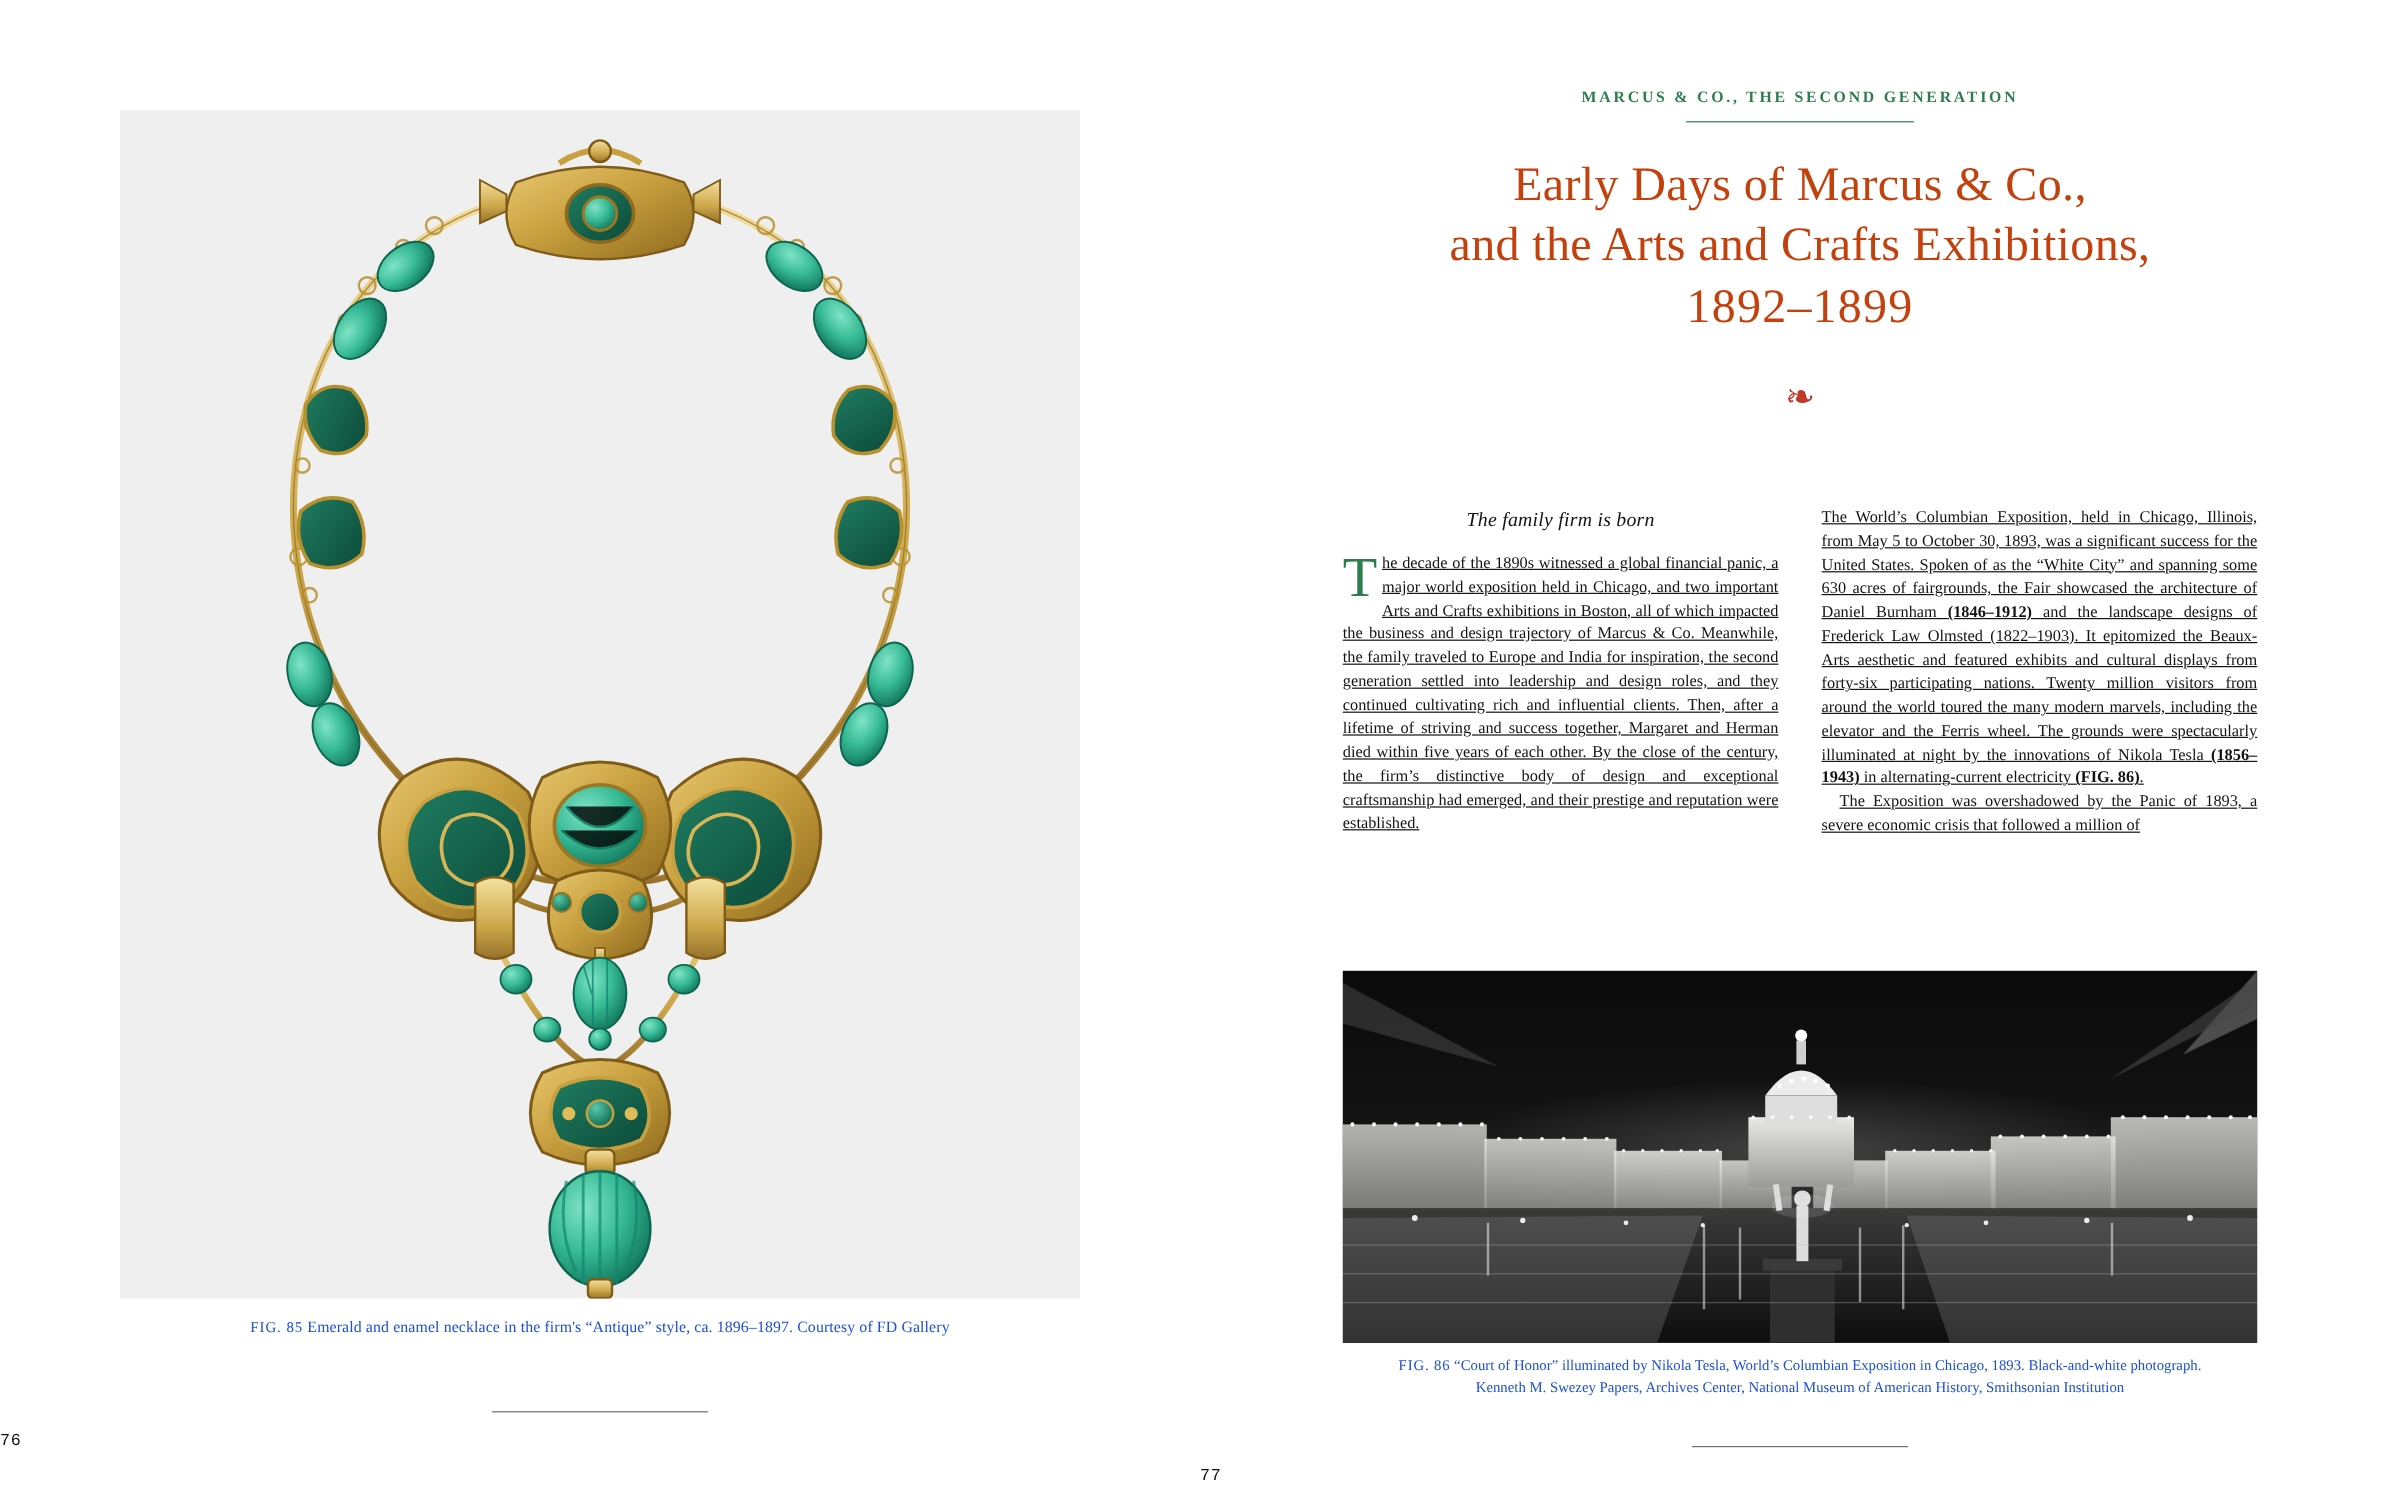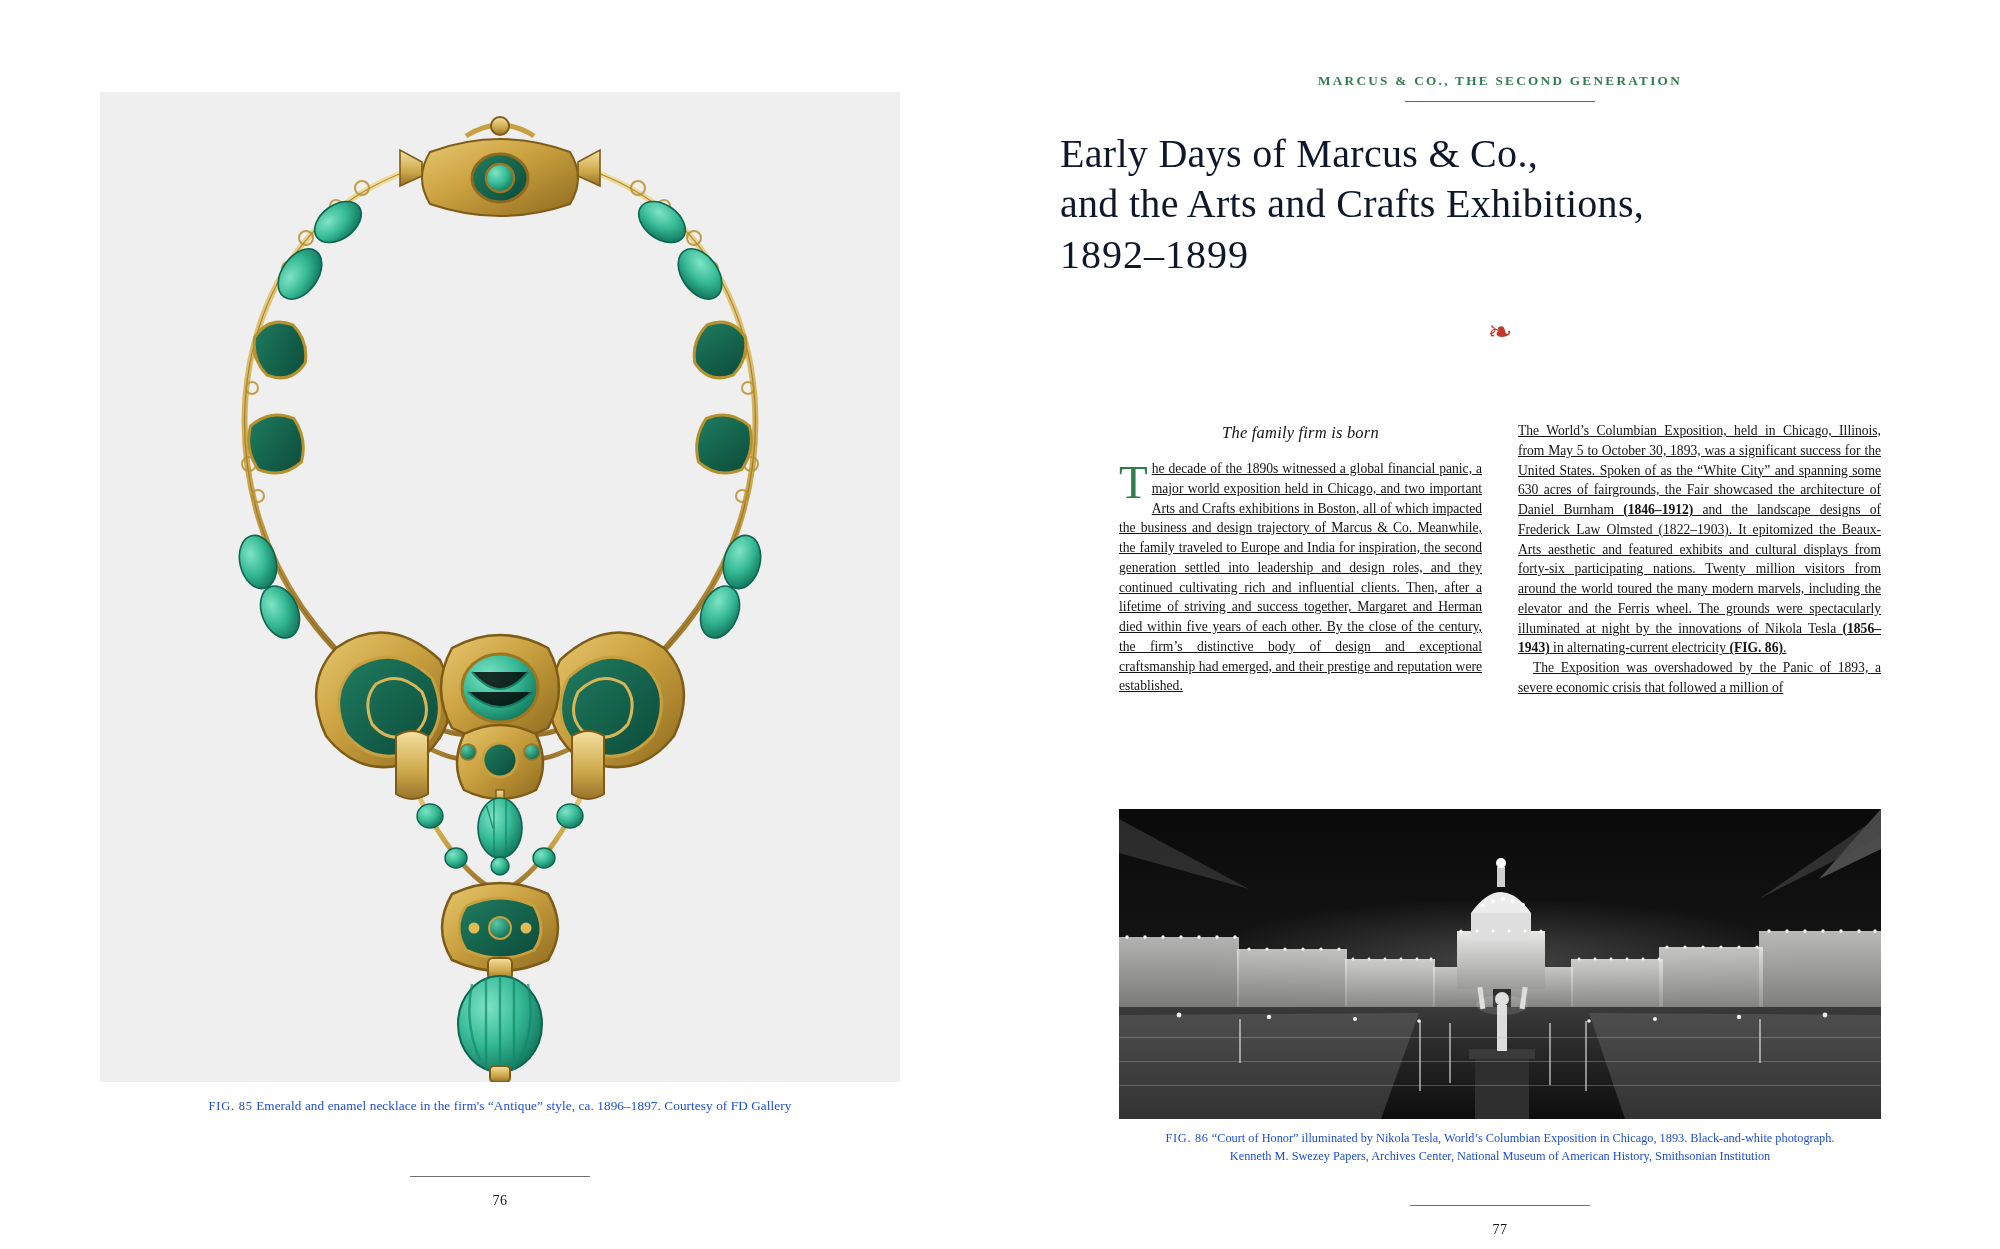--- a/index.html
+++ b/index.html
@@ -66,23 +66,23 @@
     font-variant: small-caps;
     letter-spacing: 0.8px;
     font-size: 12.4px;
   }
 
   .folio {
     position: absolute;
     bottom: 40px;
     left: 0;
     width: 100%;
-    text-align: center;
     font-size: 14px;
     letter-spacing: 0.6px;
+    font-family: Liberation Mono, monospace;
   }
   .folio .rule {
     display: block;
     width: 180px;
     height: 1px;
     background: #6d6d6d;
     margin: 0 auto 16px auto;
   }
 
   
@@ -109,25 +109,25 @@
     transform: translateX(-50%);
     width: 190px;
     height: 1.3px;
     background: #2e7d4f;
   }
   .chapter-title {
     position: absolute;
     top: 100px;
     left: 60px;
     width: 880px;
-    text-align: left;
+    text-align: center;
     font-size: 40px;
     line-height: 1.26;
     letter-spacing: 0.3px;
-    color: #0f172a;
+    color: #c2410c;
   }
   .chapter-title .l3 {
     letter-spacing: 1px;
   }
   .ornament {
     position: absolute;
     top: 288px;
     left: 50%;
     transform: translateX(-50%);
     width: 60px;

